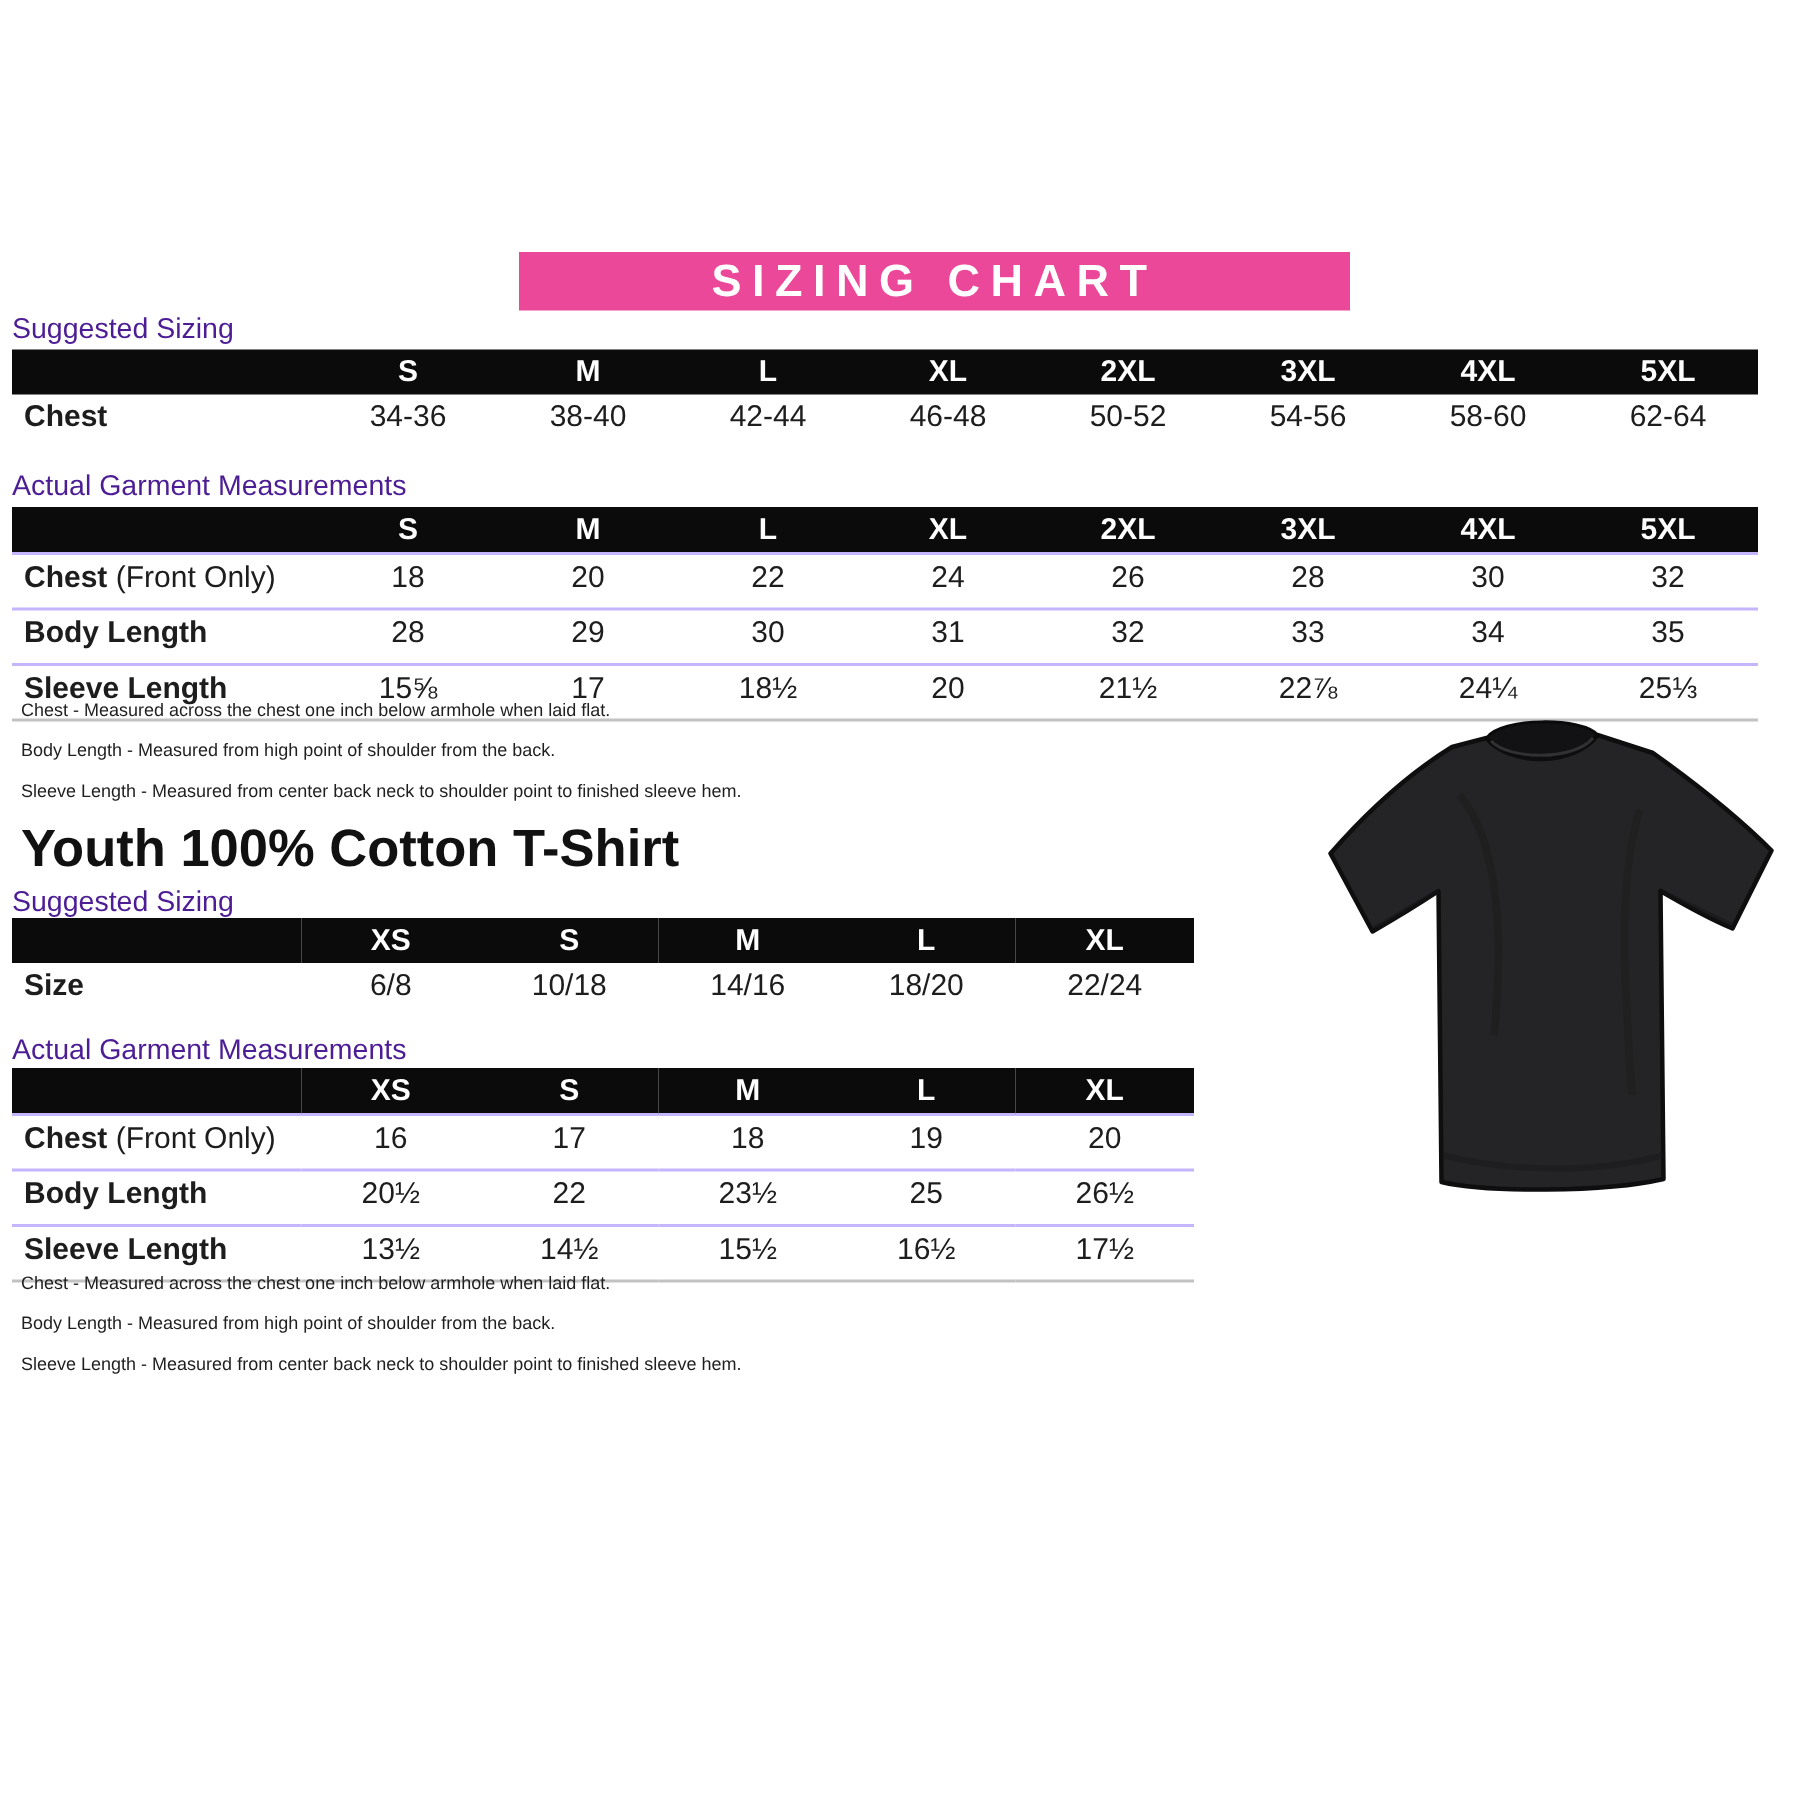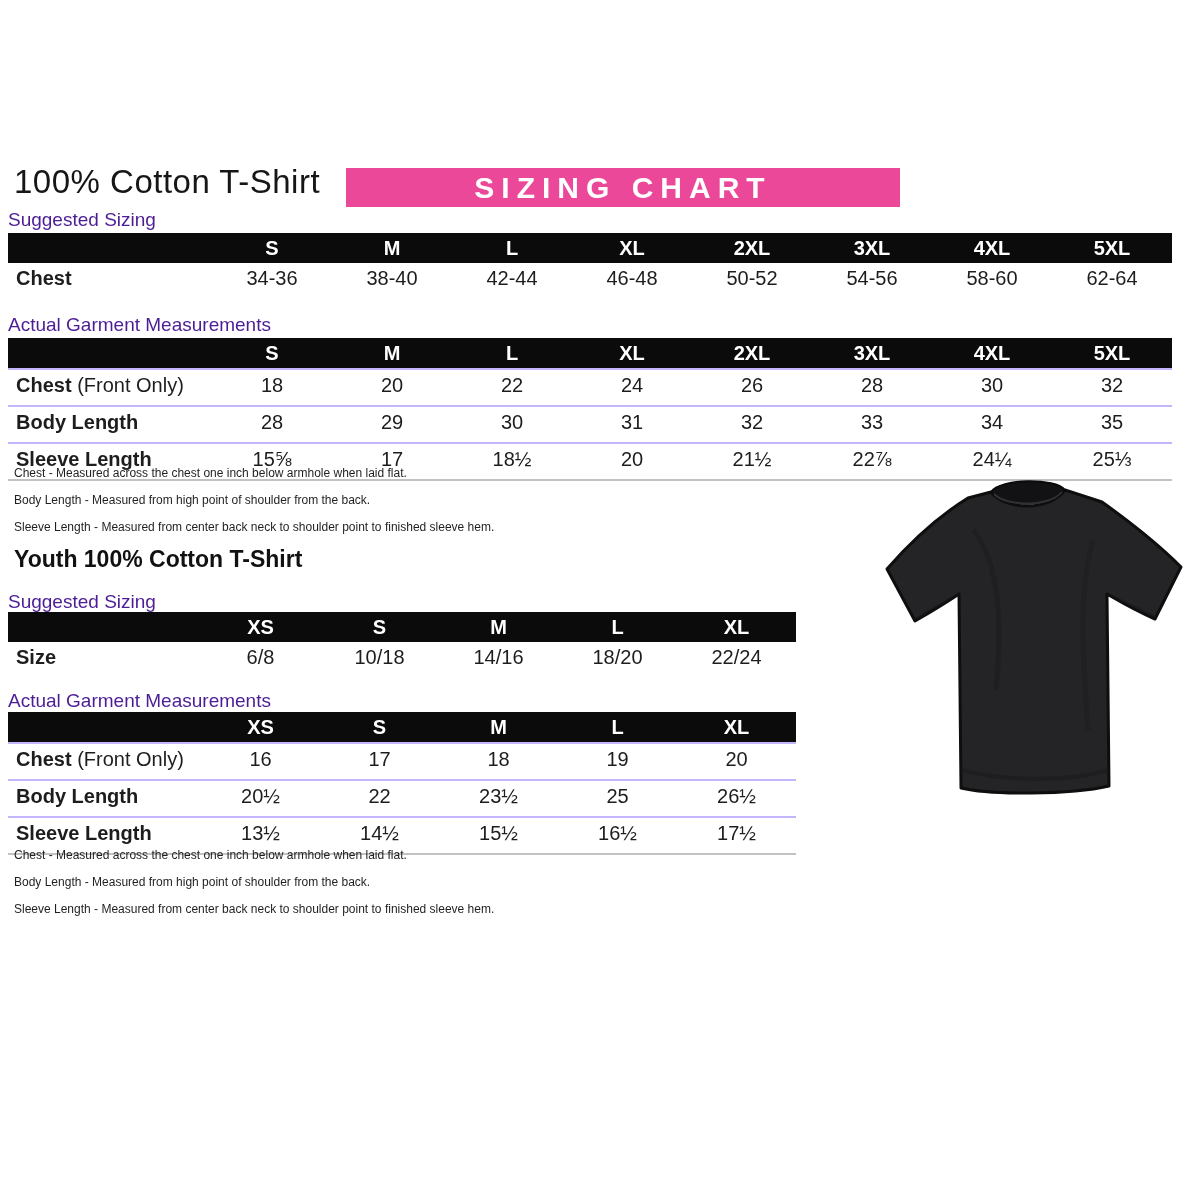--- a/index.html
+++ b/index.html
@@ -6,21 +6,21 @@
   body{width:1200px;height:1200px;font-family:"Liberation Sans",sans-serif;color:#1a1a1a;}
   .canvas{position:relative;width:1200px;height:1200px;overflow:hidden;background:#fff;}
 
   .abs{position:absolute;}
 
   .main-title{left:14px;top:163px;font-size:33px;font-weight:400;letter-spacing:0.5px;color:#161616;}
   .banner{left:346px;top:168px;width:554px;height:39px;background:#ec4899;color:#fff;
           display:flex;align-items:center;justify-content:center;
           font-size:30px;font-weight:bold;letter-spacing:7px;}
   .section-label{font-size:19px;color:#4c1d95;}
-  .youth-title{left:14px;top:546px;font-size:23px;font-weight:bold;color:#111;}
+  .youth-title{left:14px;top:546px;font-size:35px;font-weight:bold;color:#111;}
 
   table.sztbl{border-collapse:collapse;table-layout:fixed;font-size:20px;}
   table.sztbl th{background:#0b0b0b;color:#ffffff;font-weight:bold;height:30px;
                  text-align:center;padding:0;}
   table.sztbl th.labh{text-align:left;}
   table.sztbl td{text-align:center;padding:4px 0 8px 0;color:#1d1d1d;vertical-align:top;}
   table.sztbl td.lab{text-align:left;padding-left:8px;white-space:nowrap;}
   table.sztbl td.lab b{font-weight:bold;}
   table.mea tbody tr{border-top:2px solid #c4b5fd;}
   table.mea tbody tr:last-child{border-bottom:2px solid #c2c2c2;}
@@ -28,21 +28,20 @@
   .notes{font-size:12px;line-height:27px;color:#1f1f1f;}
   .notes div{white-space:nowrap;}
 
   .tshirt-wrap{left:878px;top:470px;width:318px;height:340px;}
 </style>
 </head>
 <body>
 
 <div class="canvas">
 
-  <div class="abs main-title">100% Cotton T-Shirt</div>
   <div class="abs banner">
     <span>SIZING CHART</span>
   </div>
 
   <div class="abs section-label" style="left:8px;top:209px;">Suggested Sizing</div>
 
   <table class="abs sztbl" style="left:8px;top:233px;width:1164px;">
     <colgroup>
         <col style="width:204px">
         <col span="8" style="width:120px">

